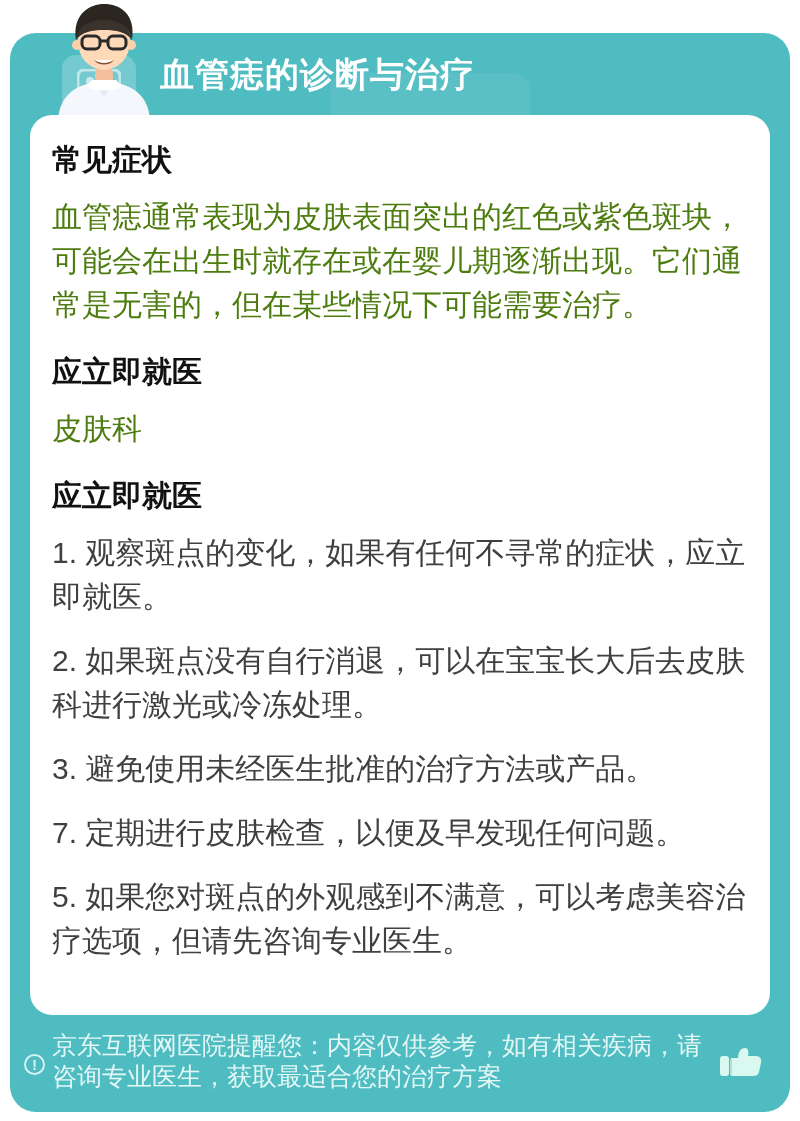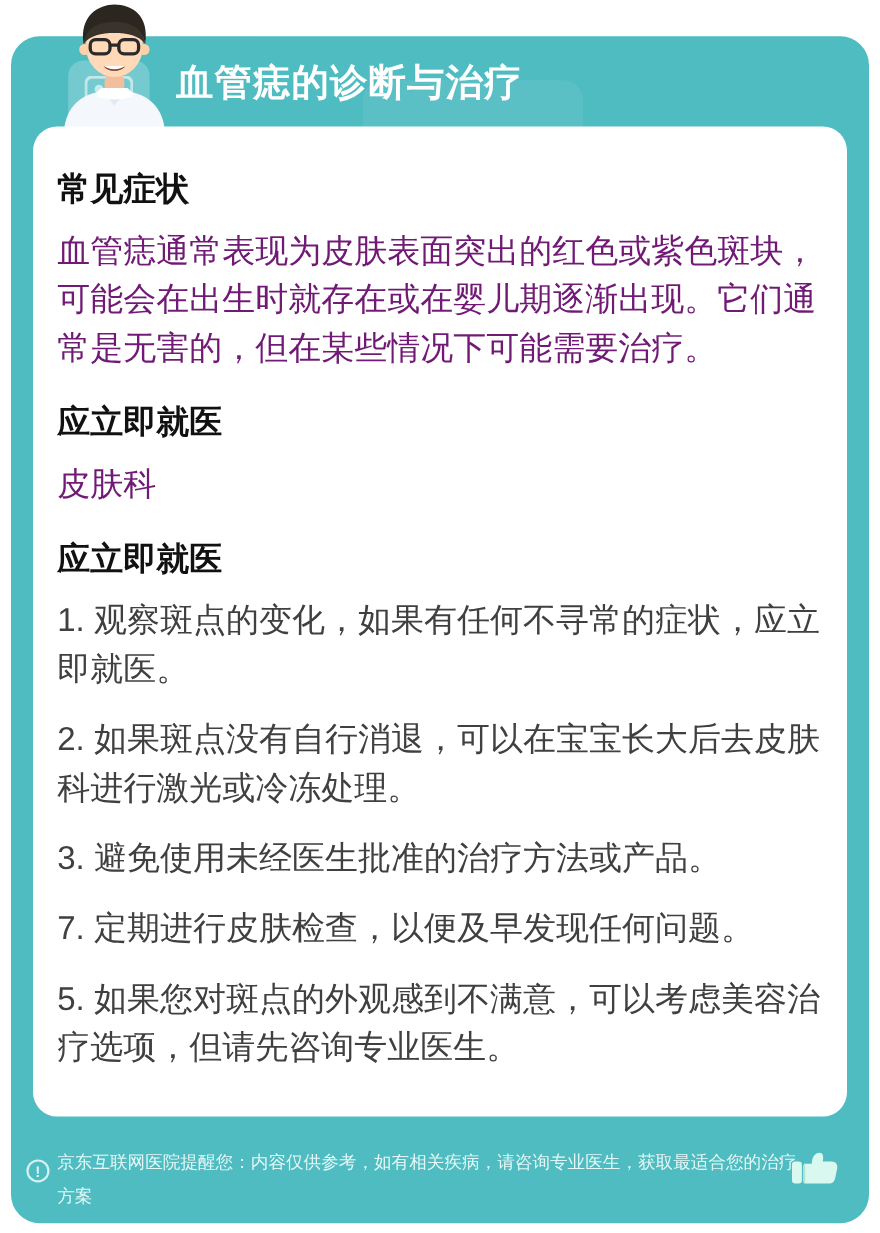--- a/index.html
+++ b/index.html
@@ -47,34 +47,34 @@
     color: #ffffff;
     letter-spacing: 1px;
     z-index: 2;
   }
   .content-card {
     position: absolute;
     left: 30px; top: 115px;
     width: 740px; height: 900px;
     background: #ffffff;
     border-radius: 22px;
-    padding: 12px 22px;
+    padding: 0 22px;
     z-index: 3;
     overflow: hidden;
   }
   .section-heading {
     font-size: 30px;
     font-weight: 700;
     color: #111111;
     margin: 25px 0 14px 0;
   }
   .body-text {
     font-size: 30px;
     line-height: 44px;
-    color: #701a75;
+    color: #4d7c0f;
     margin: 0 0 8px 0;
   }
   .list-item {
     font-size: 30px;
     line-height: 44px;
     color: #404040;
     margin: 0 0 20px 0;
   }
   .footer {
     position: absolute;
@@ -91,24 +91,23 @@
     border: 2px solid rgba(234,252,249,0.85);
     border-radius: 50%;
     color: rgba(234,252,249,0.9);
     font-size: 14px;
     font-weight: 700;
     display: flex; align-items: center; justify-content: center;
   }
   .footer-text {
     flex: 0 1 auto;
     max-width: 672px;
-    font-size: 16px;
+    font-size: 25px;
     line-height: 31px;
     color: rgba(240,253,251,0.92);
-    margin-top: 12px;
   }
   .thumb-icon {
     flex: 0 0 auto;
     margin: 16px 0 0 -6px;
     cursor: pointer;
   }
 </style>
 </head>
 <body>
 

